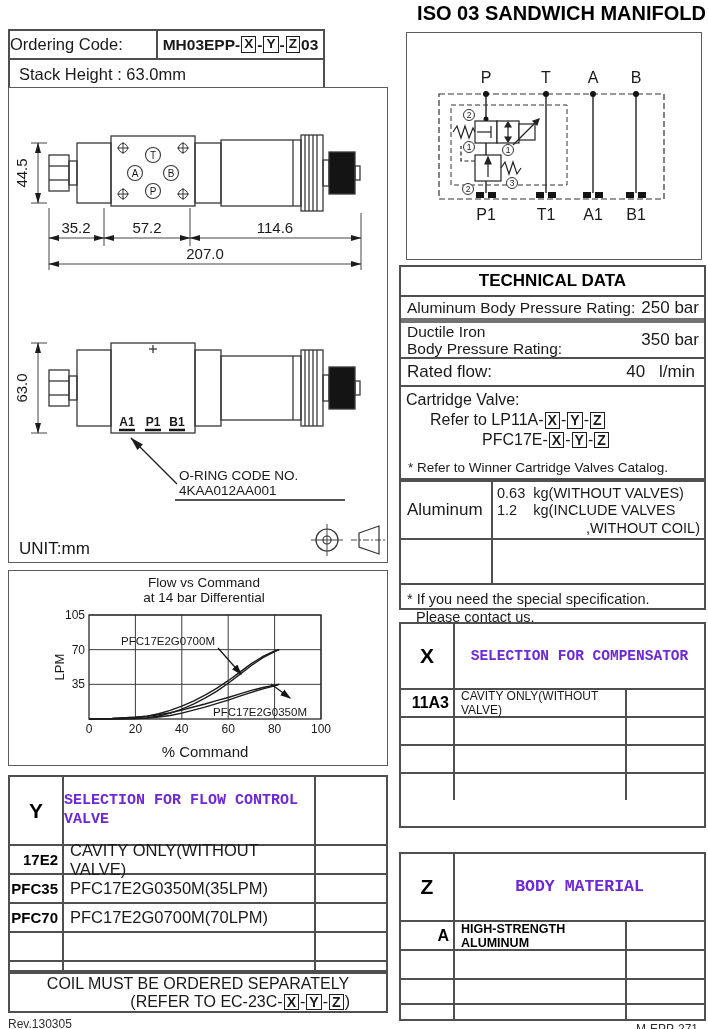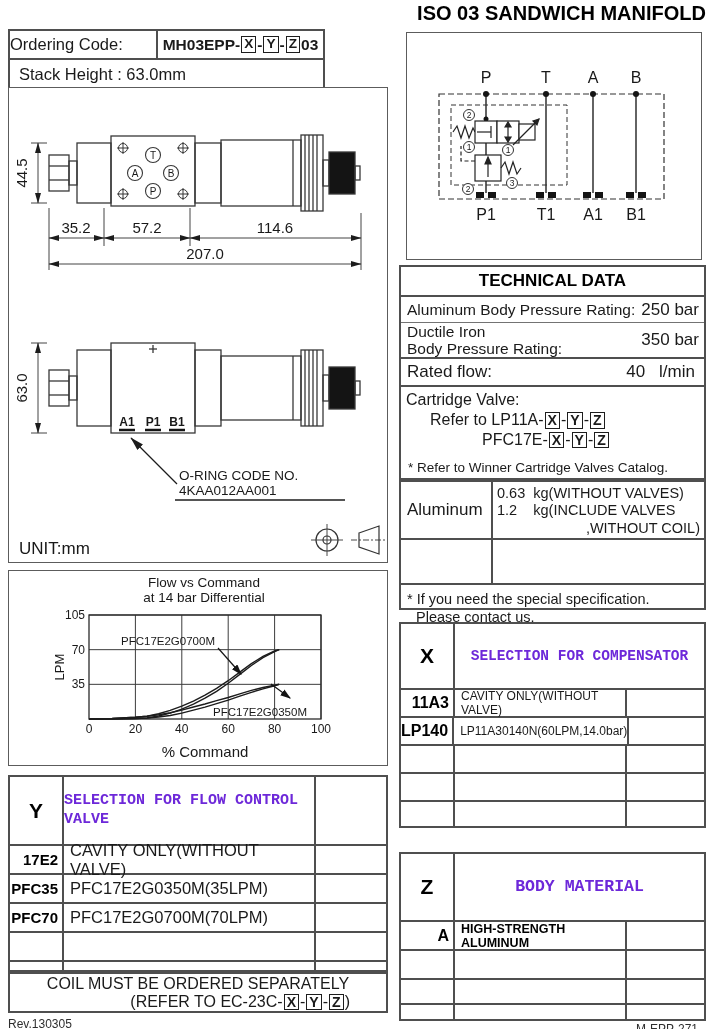--- a/index.html
+++ b/index.html
@@ -29,21 +29,21 @@
   .drawbox{left:8px;top:87px;width:380px;height:476px;}
   .chartbox{left:8px;top:570px;width:380px;height:196px;}
   .schembox{left:406px;top:32px;width:296px;height:228px;}
 
   
   .tech{left:399px;top:265px;width:307px;height:345px;border:2px solid #4f4f4f;font-size:15.5px;}
   .tech .th{height:28px;display:flex;align-items:center;justify-content:center;
             font-weight:bold;font-size:17px;border-bottom:2px solid #4f4f4f;color:#000;}
   .tech .trw{display:flex;align-items:center;padding:0 5px 0 6px;box-sizing:border-box;}
   .tech .trw .v{margin-left:auto;font-size:17px;}
-  .tech .r1{height:26px;border-bottom:1px solid #737373;}
+  .tech .r1{height:26px;border-bottom:5px solid #737373;}
   .tech .r2{height:36px;border-bottom:2px solid #4f4f4f;}
   .tech .r2 .ml{line-height:1.12;font-size:15.5px;}
   .tech .r3{height:28px;border-bottom:2px solid #4f4f4f;font-size:17px;}
   .tech .r3 .v{display:flex;gap:14px;padding-right:4px;}
   .cart{height:66px;padding:3px 0 0 5px;font-size:16px;line-height:1.24;}
   .cart .ind1{padding-left:24px;}
   .cart .ind2{padding-left:76px;}
   .cfoot{height:22px;display:flex;align-items:center;padding-left:7px;font-size:13.5px;
          border-bottom:2px solid #4f4f4f;}
   .wtable{border-top:2px solid #4f4f4f;border-bottom:2px solid #4f4f4f;margin-top:0;}
@@ -482,25 +482,20 @@
           <span>SELECTION FOR COMPENSATOR</span>
         </div>
     </div>
     <div class="tbody">
         <div class="trow">
           <div class="tcell c0">11A3</div>
           <div class="tcell c1">CAVITY ONLY(WITHOUT VALVE)</div>
           <div class="tcell c2"></div>
         </div>
         <div class="trow">
-          <div class="tcell c0">LP140</div>
-          <div class="tcell c1">LP11A30140N(60LPM,14.0bar)</div>
-          <div class="tcell c2"></div>
-        </div>
-        <div class="trow">
           <div class="tcell c0"></div>
           <div class="tcell c1"></div>
           <div class="tcell c2"></div>
         </div>
         <div class="trow">
           <div class="tcell c0"></div>
           <div class="tcell c1"></div>
           <div class="tcell c2"></div>
         </div>
         <div class="trow">

